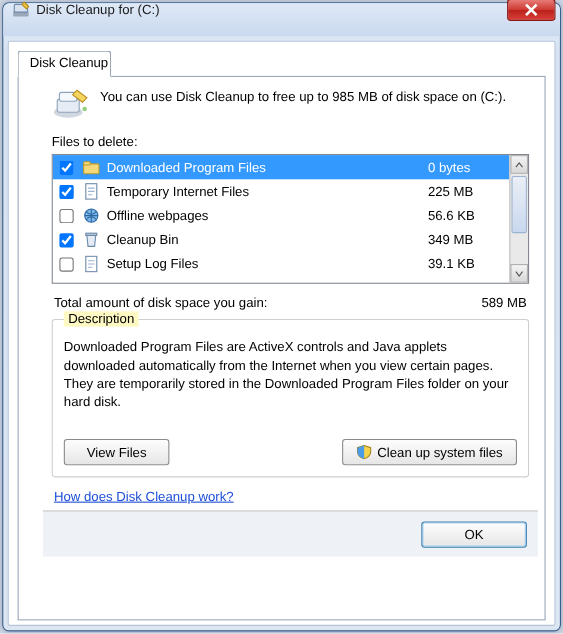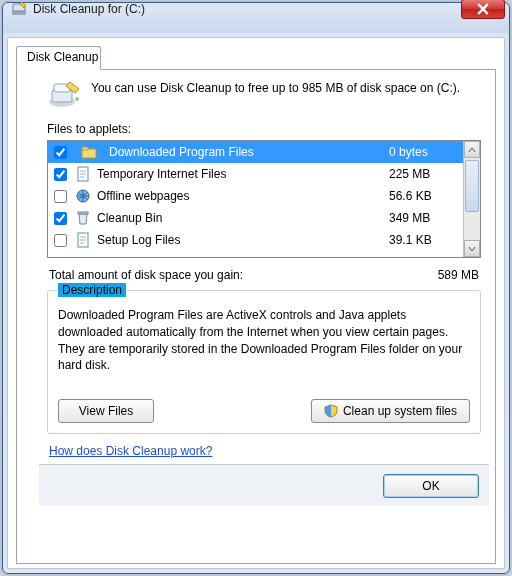--- a/index.html
+++ b/index.html
@@ -42,33 +42,33 @@
   .intro { display:flex; gap:10px; margin-bottom:10px; }
   .intro-icon { width:34px; height:30px; flex-shrink:0; }
   .intro-text { line-height:1.35; }
   .list-label { margin:2px 0 4px 0; }
   .filelist {
     border:1px solid #828790; height:118px; position:relative; background:#fff;
     display:flex;
   }
   .rows { flex:1; overflow:hidden; }
   .row { display:flex; align-items:center; height:22px; padding:0 4px; gap:6px; }
-  .row.selected { background:#3399ff; color:#fff;gap:12px; }
+  .row.selected { background:#3399ff; color:#fff; }
   .row input[type=checkbox]{ width:13px; height:13px; margin:0 2px; }
   .fileicon { width:16px; height:16px; flex-shrink:0; }
   .fname { flex:1; white-space:nowrap; overflow:hidden; }
   .fsize { width:70px; text-align:left; padding-right:4px; }
   .scrollbar { width:17px; background:#e9e9e9; border-left:1px solid #c0c0c0; display:flex; flex-direction:column; }
   .sb-btn { height:17px; background:linear-gradient(#f4f4f4,#d8d8d8); border:1px solid #b0b0b0; display:flex; align-items:center; justify-content:center; }
   .sb-track { flex:1; position:relative; }
   .sb-thumb { position:absolute; left:1px; right:1px; top:2px; height:52px; background:linear-gradient(#eaeff7,#c9d8ee); border:1px solid #9cb3d1; border-radius:2px; }
   .totalrow { display:flex; margin:10px 2px 8px 2px; }
   .totalrow .lab { flex:1; }
   .fieldset { border:1px solid #cfcfcf; border-radius:3px; padding:8px 10px 10px 10px; }
-  .fieldset .legend { position:relative; top:-16px; background:#0ea5e9; display:inline-block; padding:0 4px; margin-bottom:-10px; }
+  .fieldset .legend { position:relative; top:-16px; background:#fef9c3; display:inline-block; padding:0 4px; margin-bottom:-10px; }
   .desc-text { line-height:1.4; margin-top:-6px; min-height:82px; }
   .btnrow { display:flex; justify-content:space-between; margin-top:10px; }
   button.win {
     font-size:12px; padding:3px 12px; min-width:96px; height:24px;
     background:linear-gradient(#fdfdfd,#e6e6e6); border:1px solid #8a8a8a; border-radius:3px;
     cursor:pointer;
   }
   button.win.small { min-width:150px; display:flex; align-items:center; justify-content:center; gap:5px; }
   .shield { width:14px; height:14px; }
   .link { color:#1d4ed8; text-decoration:underline; cursor:pointer; margin:10px 2px 0 2px; }
@@ -107,21 +107,21 @@
         <svg class="intro-icon" viewBox="0 0 34 30">
           <ellipse cx="15" cy="22" rx="13" ry="5" fill="#cfd7df"></ellipse>
           <rect x="5" y="10" width="20" height="12" rx="2" fill="#e5ecf5" stroke="#8fa3ba"></rect>
           <rect x="7" y="4" width="16" height="8" rx="2" fill="#f4f8fc" stroke="#8fa3ba"></rect>
           <path d="M23 2 L32 9 L28 13 L19 6 Z" fill="#f6d460" stroke="#b88e1d"></path>
           <circle cx="30" cy="19" r="2" fill="#8fcf7a"></circle>
         </svg>
         <div class="intro-text">You can use Disk Cleanup to free up to 985 MB of disk space on (C:).</div>
       </div>
 
-      <div class="list-label">Files to applets:</div>
+      <div class="list-label">Files to delete:</div>
 
       <div class="filelist">
         <div class="rows" id="rows">
             <div class="row selected">
               <input type="checkbox" checked="" style="">
               <svg class="fileicon" viewBox="0 0 16 16">
                 <rect x="1" y="5" width="14" height="9" rx="1" fill="#f3d97a" stroke="#bb9a2c"></rect>
                 <rect x="1" y="3" width="6" height="3" rx="1" fill="#f3d97a" stroke="#bb9a2c"></rect>
               </svg>
               <span class="fname">Downloaded Program Files</span>

